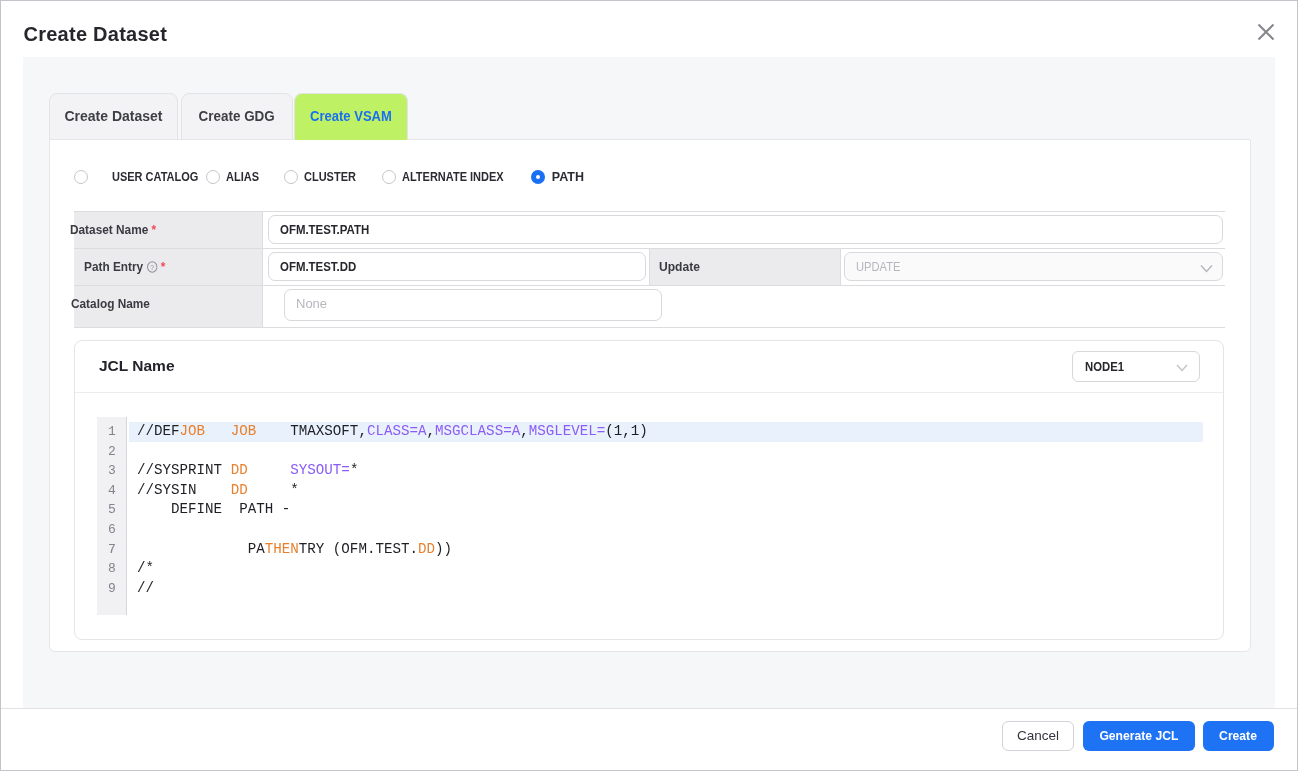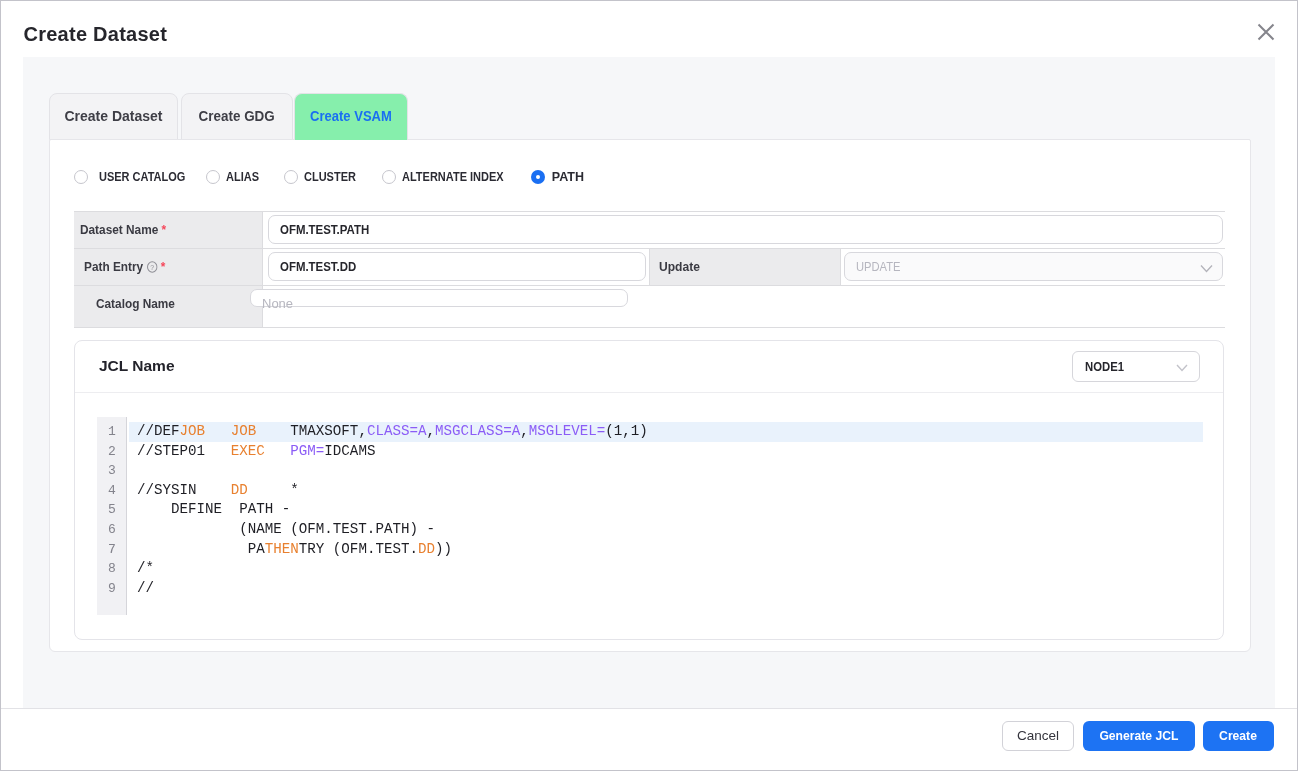--- a/index.html
+++ b/index.html
@@ -8,21 +8,21 @@
   #modal { position:absolute; left:0; top:0; width:1298px; height:771px; background:#fff; overflow:hidden; }
   #frame { position:absolute; left:0; top:0; width:1298px; height:771px;
            border:1.5px solid #c3c3ca; z-index:9; pointer-events:none; }
   #title { position:absolute; left:23.5px; top:21px; font-size:20px; font-weight:700; color:#26262c; letter-spacing:0.25px; line-height:26px; }
   #graypanel { position:absolute; left:23px; top:57px; width:1252px; height:651px; background:#f6f7f9; }
 
   
   .tab { position:absolute; top:93px; height:47px; border-radius:8px 8px 0 0;
          font-size:14px; font-weight:700; text-align:center; line-height:45px; }
   .tab.off { background:#f3f3f5; border:1px solid #e3e3e7; color:#3e3e46; }
-  .tab.on  { background:#86efac; border:1px solid #e3e3e7; border-bottom:none; color:#1a6ff2; z-index:3; }
+  .tab.on  { background:#bef264; border:1px solid #e3e3e7; border-bottom:none; color:#1a6ff2; z-index:3; }
   #tab1 { left:49px;  width:129px; }
   #tab2 { left:180.5px; width:112px; }
   #tab3 { left:294px; width:114px; }
 
   
   #content { position:absolute; left:48.5px; top:139px; width:1202.5px; height:512.5px;
              background:#fff; border:1px solid #e6e6ea; border-radius:2px 2px 6px 6px; z-index:1; }
 
   
   .radio { position:absolute; top:170px; width:14px; height:14px; border-radius:50%; z-index:2;
@@ -78,53 +78,53 @@
   <svg class="abs" style="left:1257px; top:23px" width="18" height="18" viewBox="0 0 18 18">
       <path d="M1.5 1.5 L16.5 16.5 M16.5 1.5 L1.5 16.5" stroke="#85858c" stroke-width="2" fill="none"></path>
     </svg>
   <div id="graypanel"></div>
   <div class="tab off" id="tab1">Create Dataset</div>
   <div class="tab off" id="tab2"><span class="sxc" style="transform:scaleX(0.96)">Create GDG</span></div>
   <div class="tab on" id="tab3"><span class="sxc" style="transform:scaleX(0.93)">Create VSAM</span></div>
   <div id="content"></div>
 
   <div class="radio" style="left:74px"></div>
-    <div class="rlabel" style="left:99px"><span class="sxl" style="transform:scaleX(0.88)">USER CATALOG</span></div>
+    <div class="rlabel" style="left:112px"><span class="sxl" style="transform:scaleX(0.88)">USER CATALOG</span></div>
   <div class="radio" style="left:205.8px"></div>
     <div class="rlabel" style="left:226px"><span class="sxl" style="transform:scaleX(0.88)">ALIAS</span></div>
   <div class="radio" style="left:283.5px"></div>
     <div class="rlabel" style="left:304.2px"><span class="sxl" style="transform:scaleX(0.88)">CLUSTER</span></div>
   <div class="radio" style="left:381.8px"></div>
     <div class="rlabel" style="left:402.1px"><span class="sxl" style="transform:scaleX(0.88)">ALTERNATE INDEX</span></div>
   <div class="radio sel" style="left:530.9px"></div>
     <div class="rlabel" style="left:551.8px">PATH</div>
 
   <div class="hline" style="top:210.5px"></div>
   <div class="hline" style="top:248px"></div>
   <div class="hline" style="top:284.7px"></div>
   <div class="hline" style="top:326.6px"></div>
   <div class="lcell" style="left:73.7px; top:211.5px; width:189.3px; height:36.5px"></div>
   <div class="lcell" style="left:73.7px; top:249px;   width:189.3px; height:35.7px"></div>
   <div class="lcell" style="left:649px;  top:249px;   width:191.5px; height:35.7px; border-left:1px solid #dcdcdf"></div>
   <div class="lcell" style="left:73.7px; top:285.7px; width:189.3px; height:40.9px"></div>
-  <div class="label" style="left:80px; top:222.4px"><span class="sxl" style="transform:scaleX(0.91)">Dataset Name <span class="req">*</span></span></div>
+  <div class="label" style="left:70px; top:222.4px"><span class="sxl" style="transform:scaleX(0.91)">Dataset Name <span class="req">*</span></span></div>
   <div class="label" style="left:84.4px; top:259px"><span class="sxl" style="transform:scaleX(0.91)">Path Entry <svg width="12" height="12" viewBox="0 0 12 12" style="vertical-align:-1.5px">
           <circle cx="6" cy="6" r="5.2" fill="none" stroke="#8f8f96" stroke-width="1.1"></circle>
           <text x="6" y="8.8" text-anchor="middle" font-size="7.5" fill="#8f8f96" font-weight="400">?</text>
         </svg> <span class="req">*</span></span></div>
-  <div class="label" style="left:96px; top:295.5px"><span class="sxl" style="transform:scaleX(0.91)">Catalog Name</span></div>
+  <div class="label" style="left:71px; top:295.5px"><span class="sxl" style="transform:scaleX(0.91)">Catalog Name</span></div>
   <div class="label" style="left:659.3px; top:259px"><span class="sxl" style="transform:scaleX(0.93)">Update</span></div>
   <div class="input" style="left:267.5px; top:252px;   width:378px;   height:29px"><span class="sxl" style="transform:scaleX(0.88)">OFM.TEST.DD</span></div>
   <div class="input" style="left:267.5px; top:214.6px; width:955.2px; height:29px"><span class="sxl" style="transform:scaleX(0.88)">OFM.TEST.PATH</span></div>
   <div class="input" style="left:843.9px; top:252px;   width:379px;   height:29px; background:#fafafb"><span class="ph sxl" style="transform:scaleX(0.86)">UPDATE</span>
     <svg width="13" height="9" viewBox="0 0 13 9" style="position:absolute; right:9px; top:10.5px">
         <path d="M1 1.5 L6.5 7.5 L12 1.5" stroke="#b3b3ba" stroke-width="1.3" fill="none"></path>
       </svg>
   </div>
-  <div class="input" style="left:250px; top:288.7px; width:378px;   height:18px"><span class="ph">None</span></div>
+  <div class="input" style="left:284px; top:288.7px; width:378px;   height:32px"><span class="ph">None</span></div>
 
   <div id="jclpanel"></div>
   <div id="jcltitle">JCL Name</div>
   <div id="nodesel"><span class="sxl" style="transform:scaleX(0.87)">NODE1</span>
     <svg width="12" height="8" viewBox="0 0 12 8" style="position:absolute; right:11px; top:12px">
         <path d="M1 1 L6 6.5 L11 1" stroke="#c3c3ca" stroke-width="1.4" fill="none"></path>
       </svg>
   </div>
   <div id="jcldivider"></div>
   <div id="code">
@@ -133,24 +133,23 @@
     <div class="ln" style="top:5px">1</div>
     <div class="ln" style="top:24.6px">2</div>
     <div class="ln" style="top:44.2px">3</div>
     <div class="ln" style="top:63.8px">4</div>
     <div class="ln" style="top:83.4px">5</div>
     <div class="ln" style="top:103px">6</div>
     <div class="ln" style="top:122.6px">7</div>
     <div class="ln" style="top:142.2px">8</div>
     <div class="ln" style="top:161.8px">9</div>
     <div class="cl" style="top:5px">//DEF<span class="o">JOB</span>   <span class="o">JOB</span>    TMAXSOFT,<span class="g">CLASS=A</span>,<span class="g">MSGCLASS=A</span>,<span class="g">MSGLEVEL=</span>(1,1)</div>
-    <div class="cl" style="top:24.6px">//STEP01   <span class="o">EXEC</span>   <span class="g">PGM=</span>IDCAMS</div>
+    <div class="cl" style="top:44.2px">//SYSPRINT <span class="o">DD</span>     <span class="g">SYSOUT=</span>*</div>
     <div class="cl" style="top:63.8px">//SYSIN    <span class="o">DD</span>     *</div>
     <div class="cl" style="top:83.4px">    DEFINE  PATH -</div>
-    <div class="cl" style="top:103px">            (NAME (OFM.TEST.PATH) -</div>
     <div class="cl" style="top:122.6px">             PA<span class="o">THEN</span>TRY (OFM.TEST.<span class="o">DD</span>))</div>
     <div class="cl" style="top:142.2px">/*</div>
     <div class="cl" style="top:161.8px">//</div>
   </div>
 
   <div id="footer"></div>
   <div class="btn" id="cancel">Cancel</div>
   <div class="btn" id="genjcl"><span class="sxc" style="transform:scaleX(0.90)">Generate JCL</span></div>
   <div class="btn" id="create"><span class="sxc" style="transform:scaleX(0.90)">Create</span></div>
   <div id="frame"></div>

